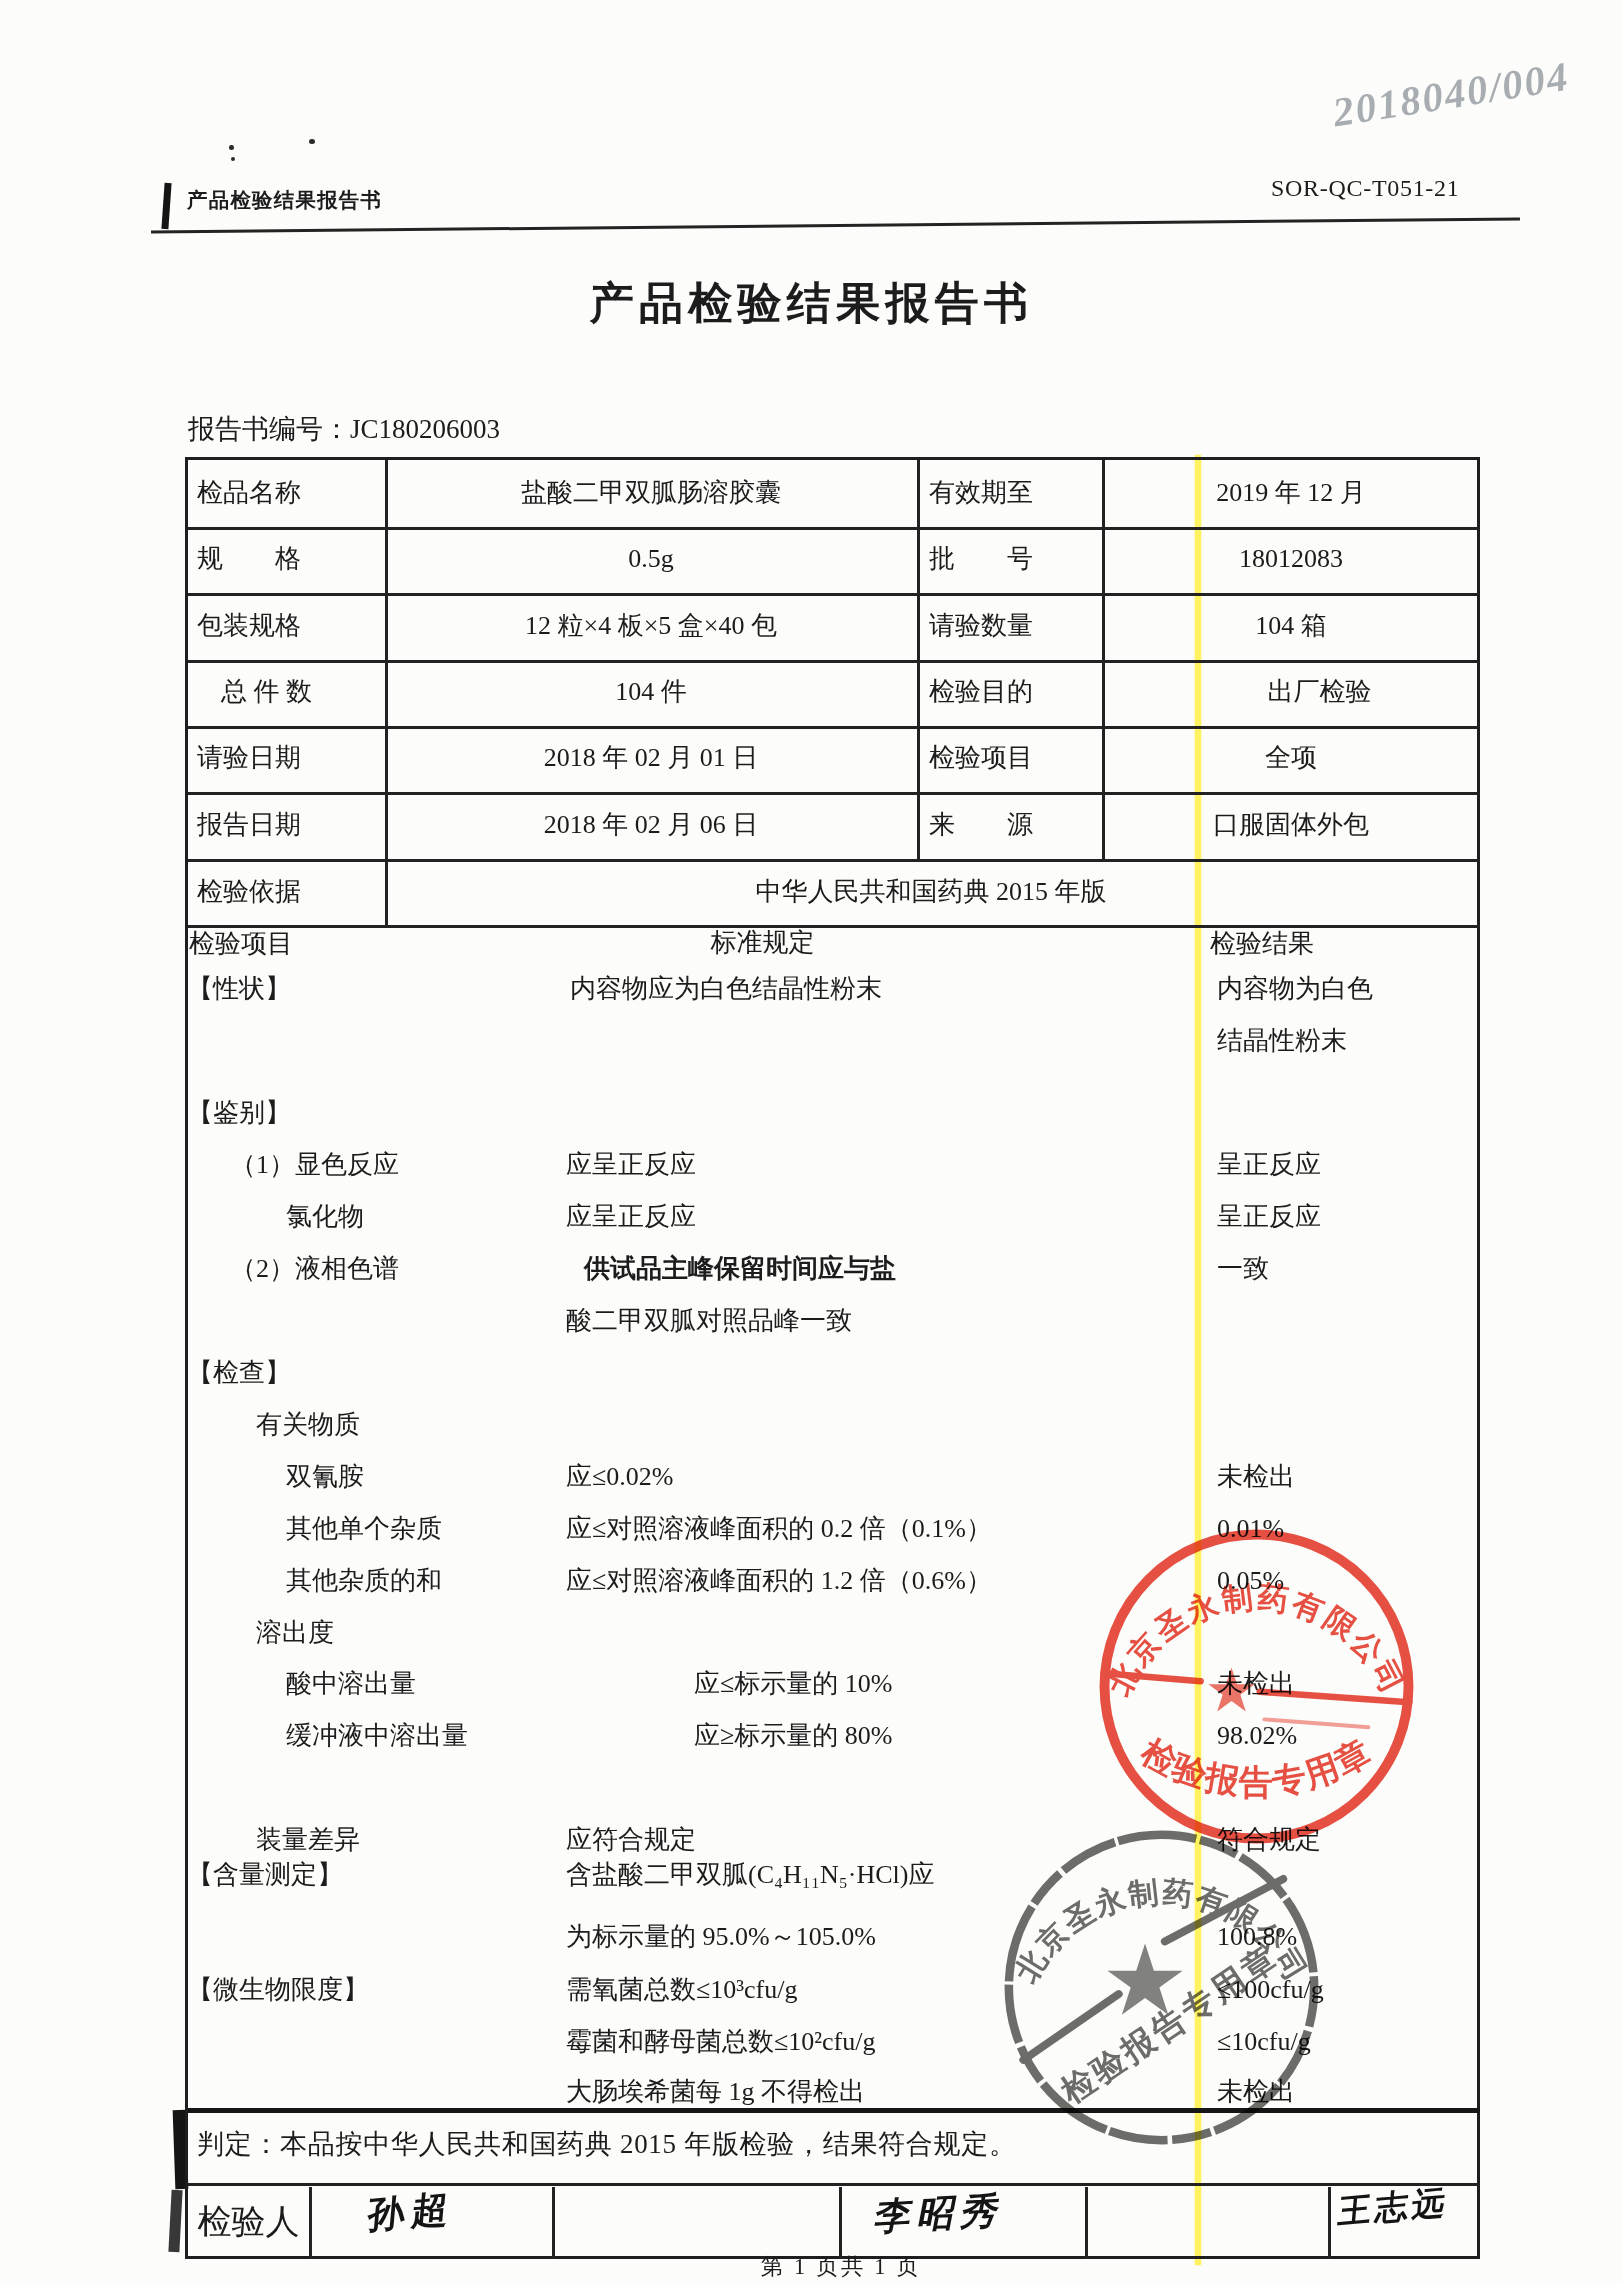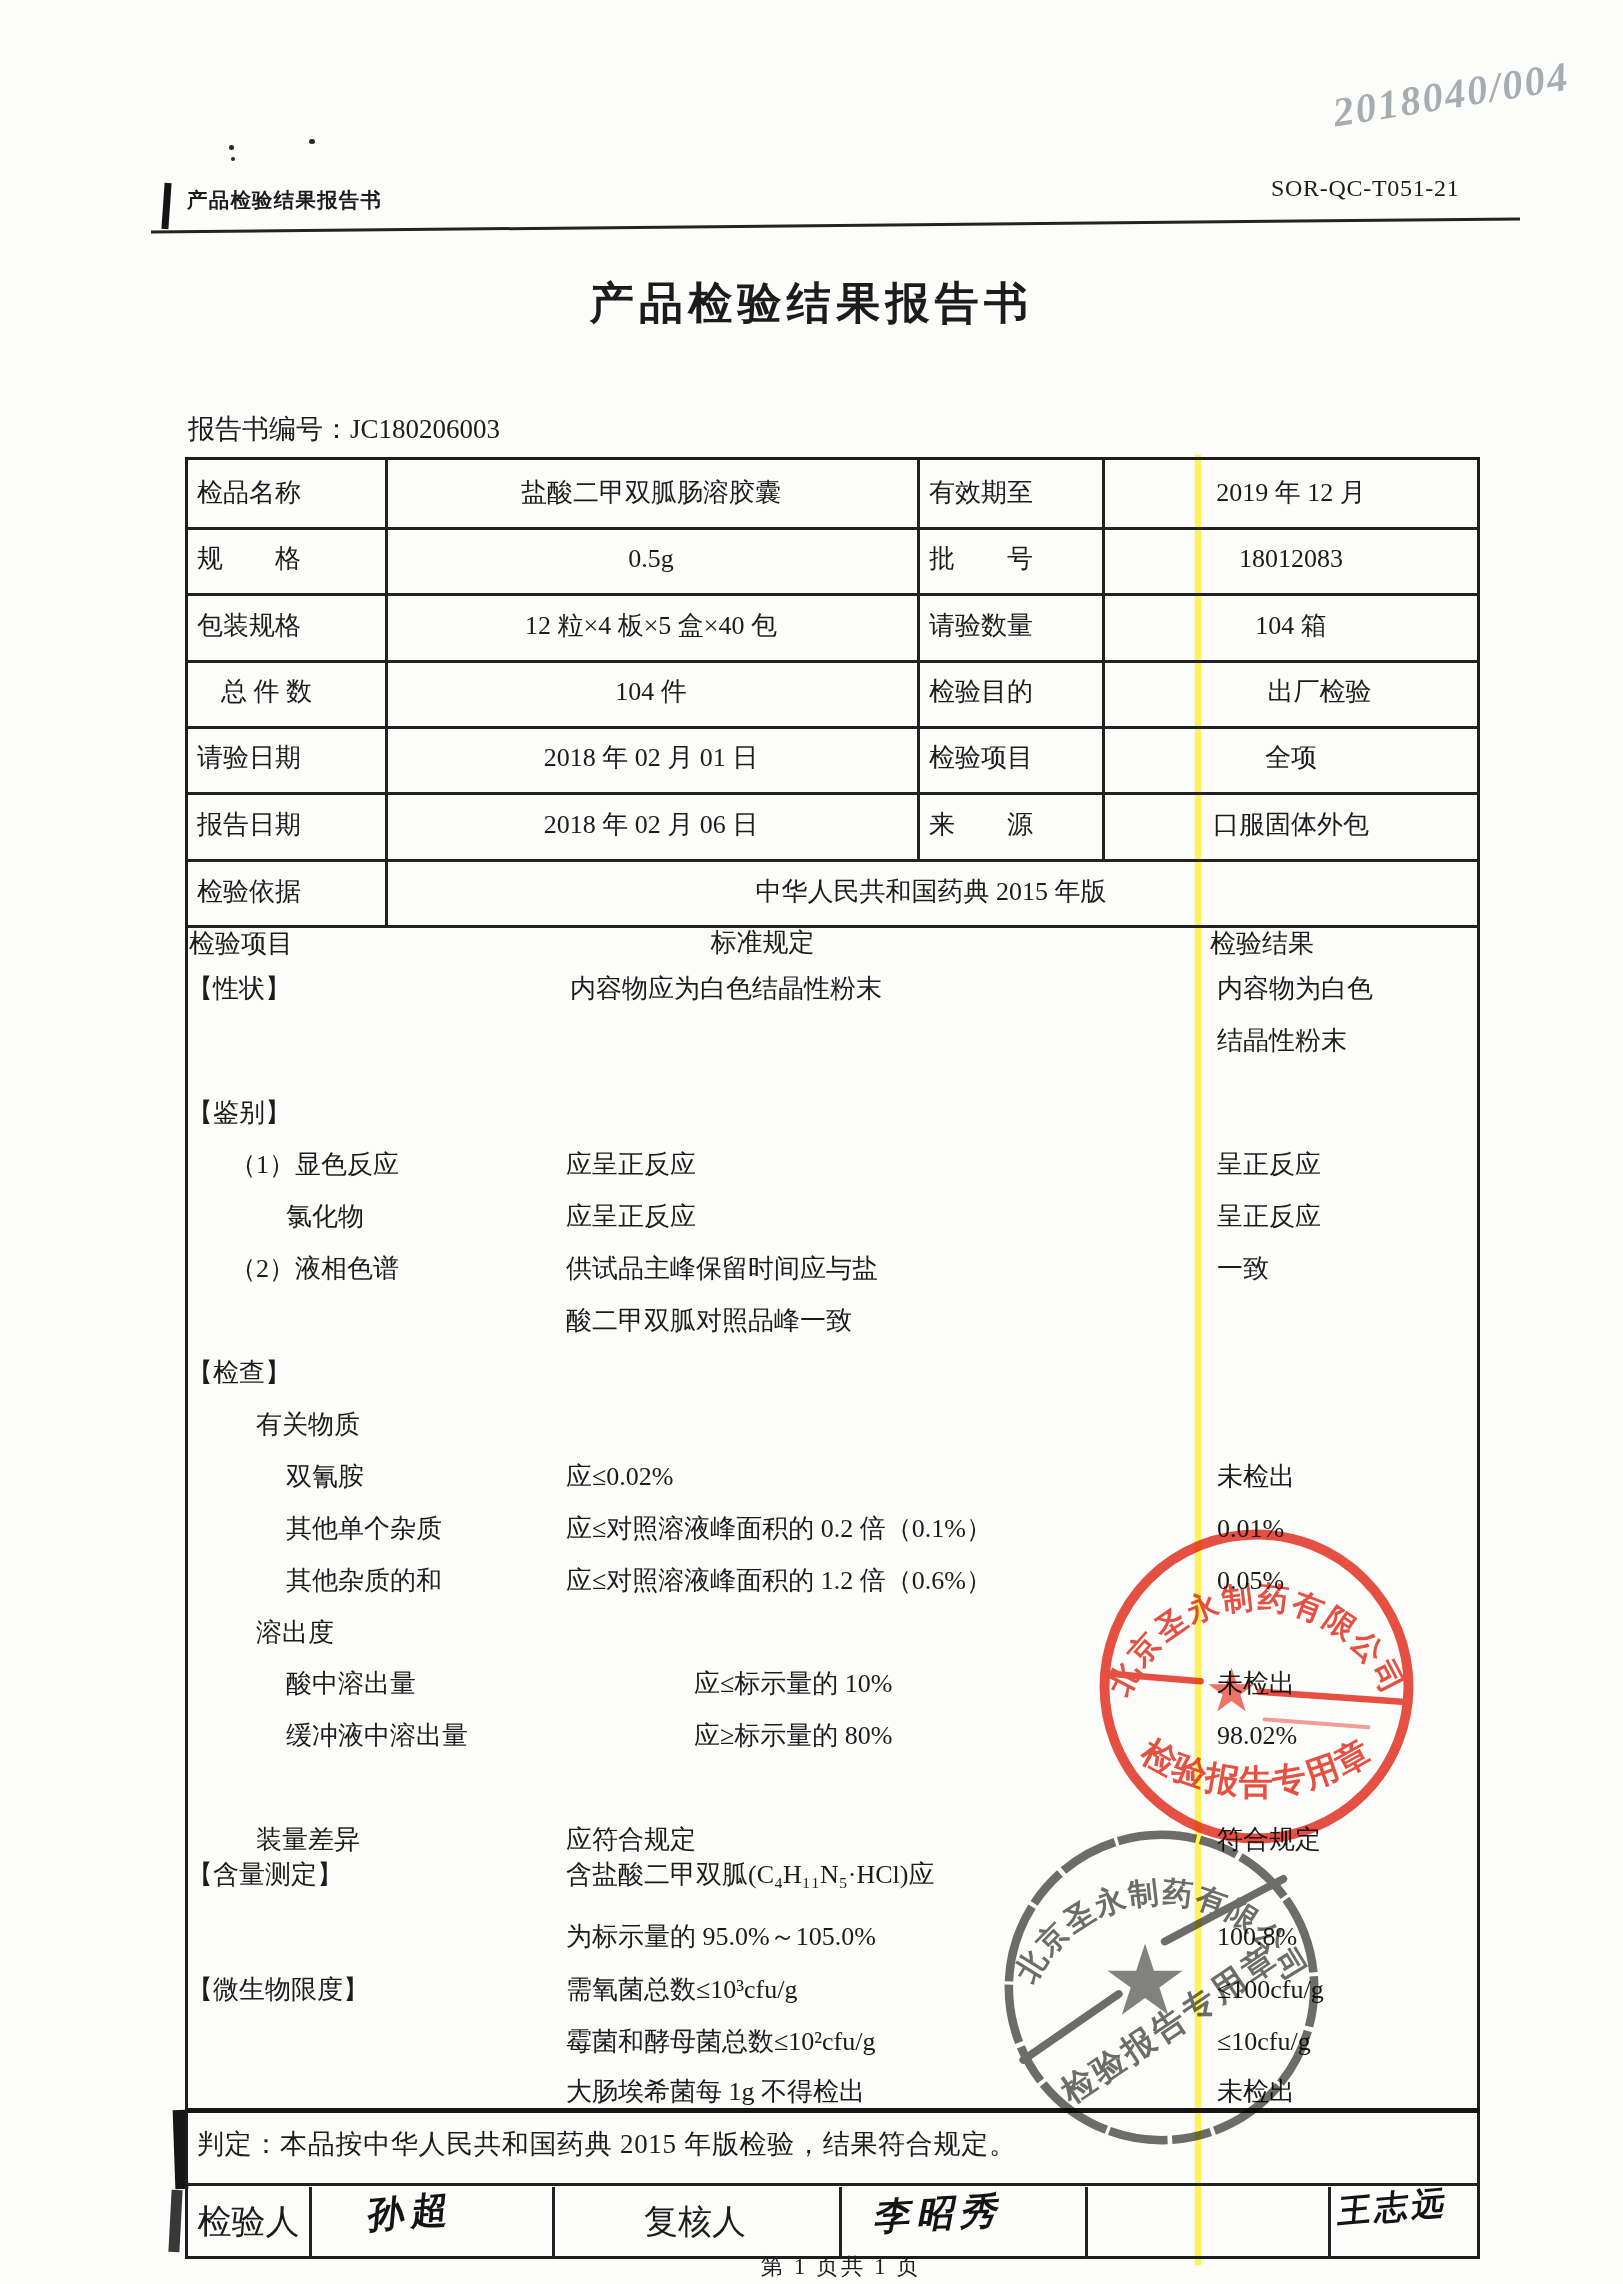--- a/index.html
+++ b/index.html
@@ -122,21 +122,21 @@
       <div class="rline" style="left: 1217px; top: 973px;">内容物为白色</div>
       <div class="rline" style="left: 1217px; top: 1025px;">结晶性粉末</div>
       <div class="rline" style="left: 187px; top: 1097px;">【鉴别】</div>
       <div class="rline" style="left: 230px; top: 1149px;">（1）显色反应</div>
       <div class="rline" style="left: 566px; top: 1149px;">应呈正反应</div>
       <div class="rline" style="left: 1217px; top: 1149px;">呈正反应</div>
       <div class="rline" style="left: 286px; top: 1201px;">氯化物</div>
       <div class="rline" style="left: 566px; top: 1201px;">应呈正反应</div>
       <div class="rline" style="left: 1217px; top: 1201px;">呈正反应</div>
       <div class="rline" style="left: 230px; top: 1253px;">（2）液相色谱</div>
-      <div class="rline" style="left: 566px; top: 1253px;">供试品主峰保留时间应与盐</div>
+      <div class="rline" style="left: 584px; top: 1253px; font-weight: bold;">供试品主峰保留时间应与盐</div>
       <div class="rline" style="left: 1217px; top: 1253px;">一致</div>
       <div class="rline" style="left: 566px; top: 1305px;">酸二甲双胍对照品峰一致</div>
       <div class="rline" style="left: 187px; top: 1357px;">【检查】</div>
       <div class="rline" style="left: 256px; top: 1409px;">有关物质</div>
       <div class="rline" style="left: 286px; top: 1461px;">双氰胺</div>
       <div class="rline" style="left: 566px; top: 1461px;">应≤0.02%</div>
       <div class="rline" style="left: 1217px; top: 1461px;">未检出</div>
       <div class="rline" style="left: 286px; top: 1513px;">其他单个杂质</div>
       <div class="rline" style="left: 566px; top: 1513px;">应≤对照溶液峰面积的 0.2 倍（0.1%）</div>
       <div class="rline" style="left: 1217px; top: 1513px;">0.01%</div>
@@ -163,21 +163,20 @@
       <div class="rline" style="left: 566px; top: 2026px;">霉菌和酵母菌总数≤10²cfu/g</div>
       <div class="rline" style="left: 1217px; top: 2026px;">≤10cfu/g</div>
       <div class="rline" style="left: 566px; top: 2076px;">大肠埃希菌每 1g 不得检出</div>
       <div class="rline" style="left: 1217px; top: 2076px;">未检出</div>
     </div>
 
   <div class="abs verdict">判定：本品按中华人民共和国药典 2015 年版检验，结果符合规定。</div>
 
   <div class="siglabel" style="left:188px;top:2185px;width:121px">检验人</div>
   <div class="sign" style="left:368px;top:2187px">孙超</div>
-  <div class="siglabel" style="left:552px;top:2185px;width:286px">复核人</div>
   <div class="sign" style="left:875px;top:2189px;transform:rotate(-3deg) skewX(-14deg)">李昭秀</div>
   <div class="sign" style="left:1338px;top:2185px;font-size:33px;letter-spacing:4px">王志远</div>
 
   <div class="abs footer">第 1 页共 1 页</div>
 
   <svg class="stamp" style="left:1092px;top:1522px;opacity:.88" width="329" height="329" viewBox="0 0 500 500">
     <g fill="none" stroke="#e5392a">
       <circle cx="250" cy="250" r="231" stroke-width="15"></circle>
       <path d="M 18 230 L 165 242" stroke-width="10" stroke-linecap="round"></path>
       <path d="M 255 258 L 482 274" stroke-width="10" stroke-linecap="round"></path>

